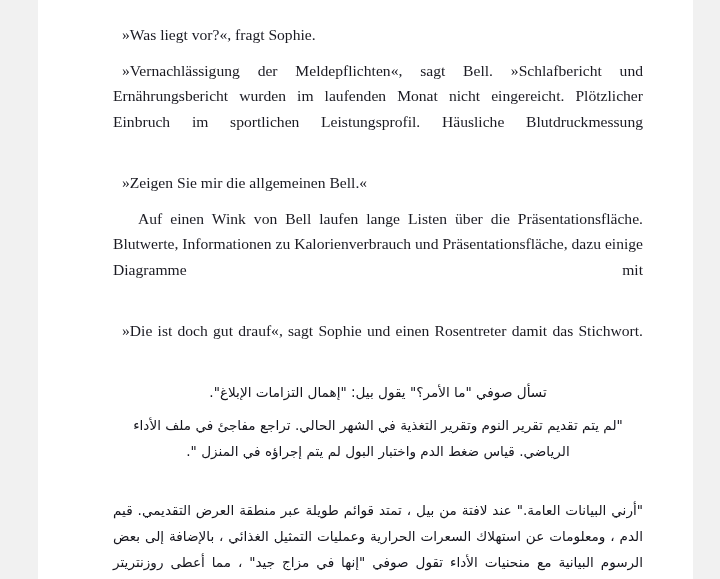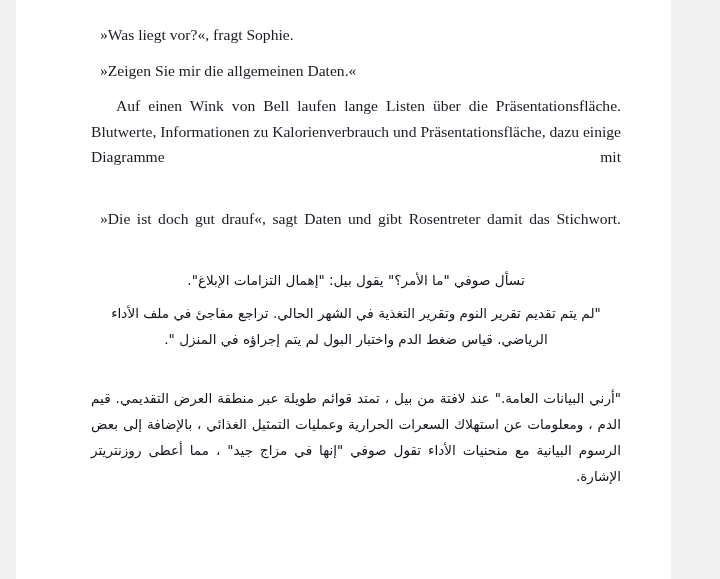--- a/index.html
+++ b/index.html
@@ -10,21 +10,21 @@
   body {
     width: 720px;
     height: 579px;
     background: #f1f1f1;
     font-family: "Liberation Serif", "DejaVu Serif", serif;
     overflow: hidden;
   }
 
   #page {
     position: absolute;
-    left: 16px;
+    left: 38px;
     top: 0;
     width: 655px;
     height: 579px;
     background: #ffffff;
     overflow: hidden;
   }
 
   #content {
     position: absolute;
     left: 75px;            
@@ -85,23 +85,24 @@
   }
 </style>
 </head>
 <body>
 
 <div id="page">
   <div id="content">
 
     <div class="de-block">
       <p class="de-p noStretch" style="margin-top:22px;">»Was liegt vor?«, fragt Sophie.</p>
-      <p class="de-p noStretch" style="margin-top:10px;">»Zeigen Sie mir die allgemeinen Daten.«</p>
+      <p class="de-p" style="margin-top:10px;">»Vernachlässigung der Meldepflichten«, sagt Bell. »Schlafbericht und Ernährungsbericht wurden im laufenden Monat nicht eingereicht. Plötzlicher Einbruch im sportlichen Leistungsprofil. Häusliche Blutdruckmessung</p>
+      <p class="de-p noStretch" style="margin-top:10px;">»Zeigen Sie mir die allgemeinen Bell.«</p>
       <p class="de-p" style="margin-top:10px; text-indent:25px;">Auf einen Wink von Bell laufen lange Listen über die Präsentationsfläche. Blutwerte, Informationen zu Kalorienverbrauch und Präsentationsfläche, dazu einige Diagramme mit</p>
-      <p class="de-p" style="margin-top:10px;">»Die ist doch gut drauf«, sagt Daten und gibt Rosentreter damit das Stichwort.</p>
+      <p class="de-p" style="margin-top:10px;">»Die ist doch gut drauf«, sagt Sophie und einen Rosentreter damit das Stichwort.</p>
     </div>
 
     <div class="ar-block">
       <p class="ar-p center noStretch" style="margin-top:8px;">تسأل صوفي "ما الأمر؟" يقول بيل: "إهمال التزامات الإبلاغ".</p>
       <p class="ar-p" style="margin-top:7px; text-align:center;">"لم يتم تقديم تقرير النوم وتقرير التغذية في الشهر الحالي. تراجع مفاجئ في ملف الأداء الرياضي. قياس ضغط الدم واختبار البول لم يتم إجراؤه في المنزل ".</p>
       <p class="ar-p" style="margin-top:7px; text-align:justify;">"أرني البيانات العامة." عند لافتة من بيل ، تمتد قوائم طويلة عبر منطقة العرض التقديمي. قيم الدم ، ومعلومات عن استهلاك السعرات الحرارية وعمليات التمثيل الغذائي ، بالإضافة إلى بعض الرسوم البيانية مع منحنيات الأداء تقول صوفي "إنها في مزاج جيد" ، مما أعطى روزنتريتر الإشارة.</p>
     </div>
 
   </div>
 </div>

